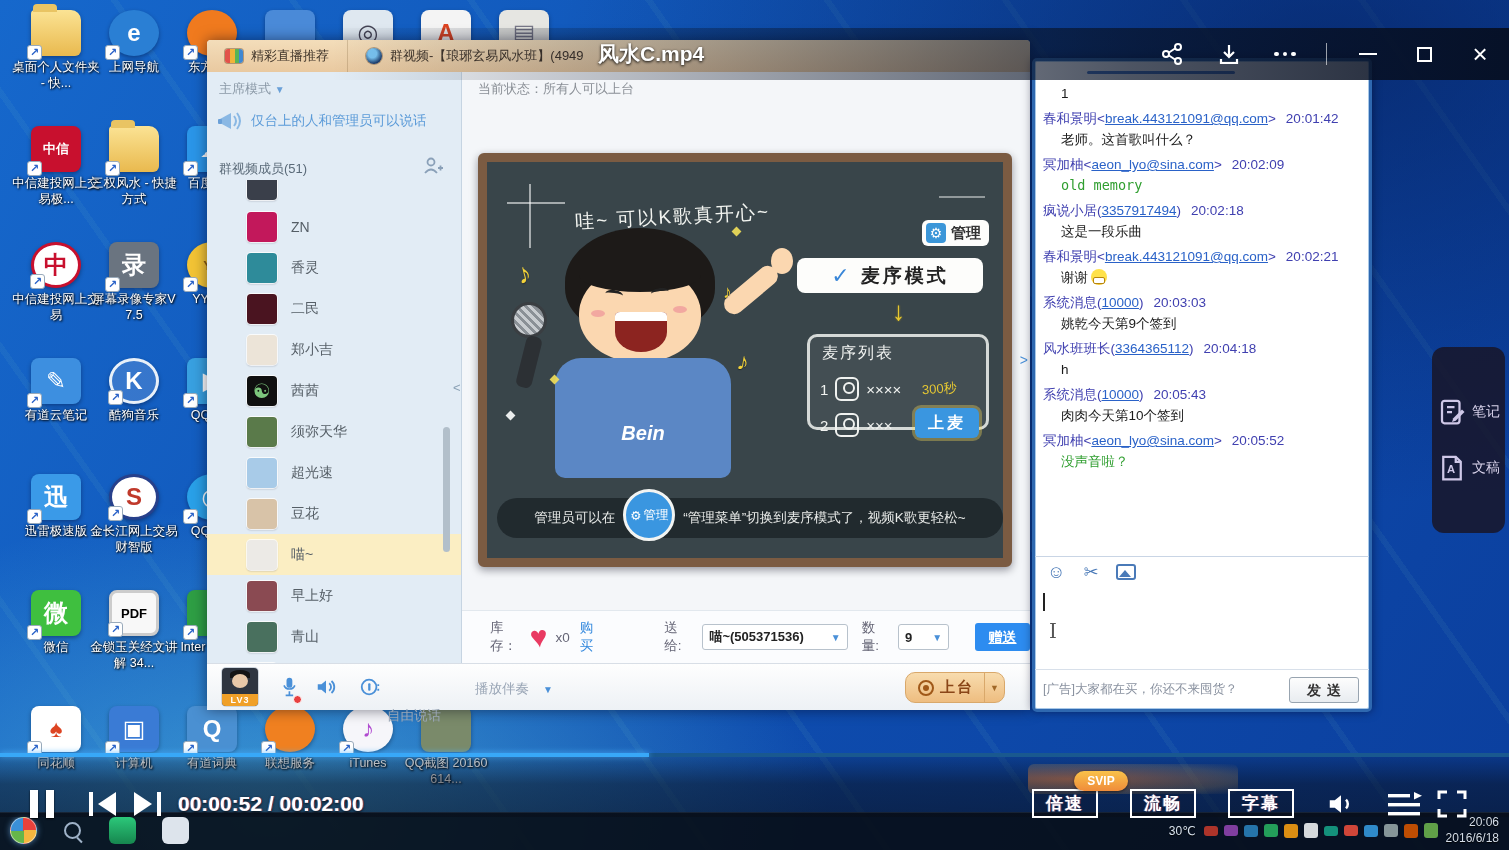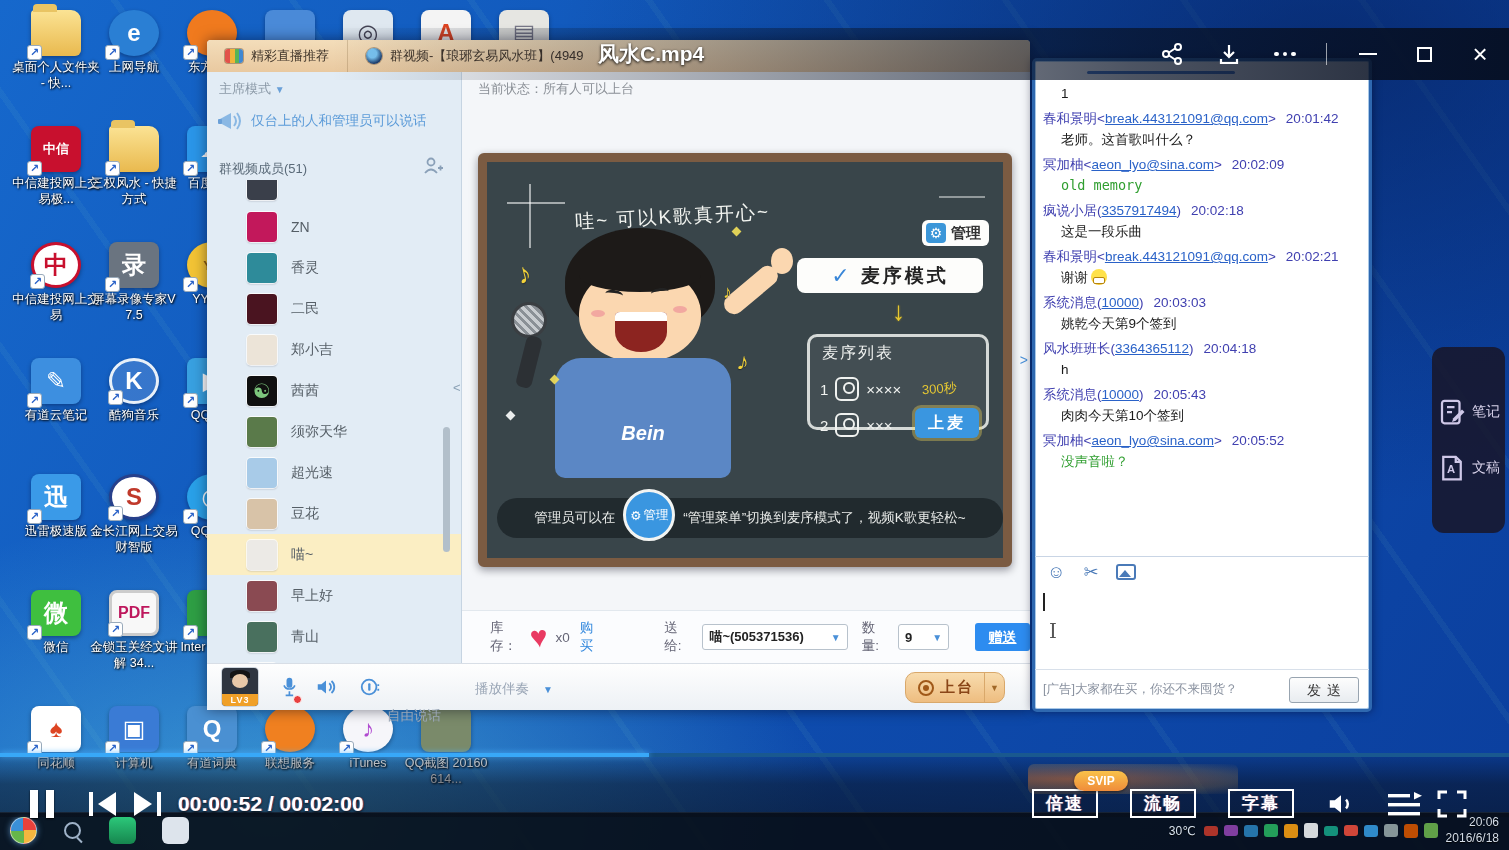--- a/index.html
+++ b/index.html
@@ -165,21 +165,21 @@
     display:flex; align-items:center; gap:18px; padding-left:12px; color:#4a7ab8; font-size:18px; }
   .ct-ic { cursor:pointer; line-height:1; }
   .pic-ic { width:20px; height:16px; border:2px solid #4a7ab8; border-radius:3px; position:relative; }
   .pic-ic::before { content:""; position:absolute; left:1px; bottom:1px; border-left:6px solid transparent; border-right:6px solid transparent; border-bottom:7px solid #4a7ab8; }
   #chat-caret { position:absolute; left:8px; top:532px; width:2px; height:18px; background:#222; }
   #chat-ibeam { position:absolute; left:14px; top:558px; color:#555; font-family:"DejaVu Serif",serif; font-size:20px; }
   #chat-bottom { position:absolute; left:0; top:608px; width:334px; height:40px; border-top:1px solid #d8e0ea;
     display:flex; align-items:center; }
   #chat-ad { padding-left:8px; font-size:12.5px; color:#8a92a0; }
   #send-btn { margin-left:auto; margin-right:10px; width:70px; height:26px; background:linear-gradient(#fdfdfd,#e8ecf0);
-    border:1px solid #98a4b0; border-radius:3px; font-size:14px; font-weight:normal; color:#333; text-align:center; line-height:24px;
+    border:1px solid #98a4b0; border-radius:3px; font-size:14px; font-weight:bold; color:#333; text-align:center; line-height:24px;
     letter-spacing:6px; padding-left:6px; cursor:pointer; }
   
   #side-tools { position:absolute; left:1432px; top:347px; width:73px; height:186px; background:rgba(25,20,35,.82);
     border-radius:12px; display:flex; flex-direction:column; align-items:center; justify-content:center; gap:26px; }
   .stool { display:flex; flex-direction:row; align-items:center; gap:5px; color:#d8d2ea; font-size:14px; cursor:pointer; }
   .stool svg { display:block; }
   
   #titlebar { position:absolute; left:0; top:28px; width:1509px; height:52px;
     background:linear-gradient(to right, rgba(8,18,38,0) 22%, rgba(8,18,38,.35) 48%, rgba(8,18,38,.72) 75%, rgba(6,14,32,.92) 100%); }
   #vtitle { position:absolute; left:598px; top:12px; color:#fff; font-size:21px; font-weight:bold; text-shadow:0 1px 3px #000; }
@@ -345,21 +345,21 @@
       </div>
       <div class="dicon" style="left: 12px; top: 590px;">
         <div class="dicon-img" style="background: rgb(63, 191, 63);">
           <span class="dicon-glyph" style="color: rgb(255, 255, 255);">微</span>
           <span class="sc-badge">↗</span>
         </div>
         <div class="dicon-label">微信</div>
       </div>
       <div class="dicon" style="left: 90px; top: 590px;">
         <div class="dicon-img" style="background: rgb(248, 248, 248); border: 3px solid rgb(204, 204, 204);">
-          <span class="dicon-glyph" style="color: #be185d; font-size: 16px;">PDF</span>
+          <span class="dicon-glyph" style="color: #000000; font-size: 13px;">PDF</span>
           <span class="sc-badge">↗</span>
         </div>
         <div class="dicon-label">金锁玉关经文讲解 34...</div>
       </div>
       <div class="dicon" style="left: 168px; top: 590px;">
         <div class="dicon-img" style="background: rgb(46, 158, 68);">
           <span class="dicon-glyph" style="color: rgb(255, 255, 255);">↓</span>
           <span class="sc-badge">↗</span>
         </div>
         <div class="dicon-label">Inter Dow...</div>

